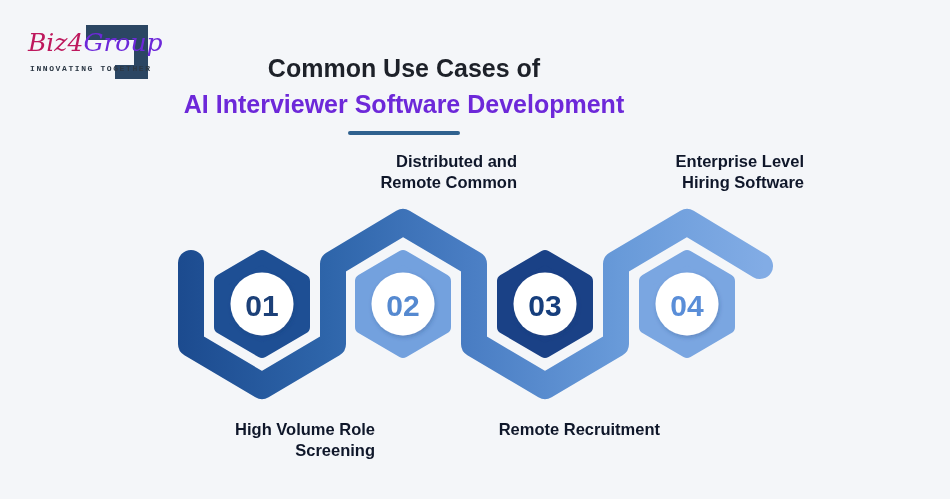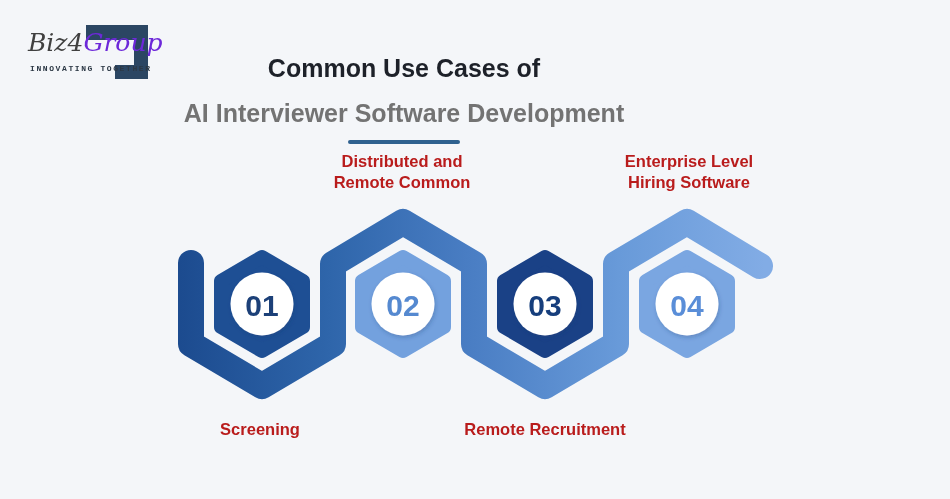--- a/index.html
+++ b/index.html
@@ -6,38 +6,38 @@
   html,body { width:950px; height:499px; }
   body { font-family:"Liberation Sans", sans-serif; background:#f4f6f9; overflow:hidden; }
   .canvas { position:relative; width:950px; height:499px; background:#f4f6f9; }
 
   
   .logo { position:absolute; left:22px; top:10px; width:150px; height:82px; }
   .logo-bracket { position:absolute; left:64px; top:15px; width:62px; height:54px; z-index:1; }
   .logo-text { position:absolute; left:6px; top:18px; z-index:2;
                font-family:"DejaVu Serif", serif; font-style:italic; font-size:25px;
                line-height:30px; white-space:nowrap; }
-  .lt-blue { color:#404040; }
+  .lt-blue { color:#be185d; }
   .lt-dark { color:#6d28d9; }
   .logo-tagline { position:absolute; left:8px; top:54px; z-index:2;
                   font-size:8px; font-weight:bold; letter-spacing:1.6px; color:#2c3845;
                   white-space:nowrap;font-family:Liberation Mono, monospace; }
 
   
   .header { position:absolute; left:0; top:54px; width:808px; text-align:center; z-index:2; }
   .title-line1 { font-size:25px; font-weight:600; color:#1d2129; line-height:28px; }
-  .title-line2 { font-size:25px; font-weight:700; color:#737373; line-height:28px; margin-top:17px; }
+  .title-line2 { font-size:25px; font-weight:700; color:#6d28d9; line-height:28px; margin-top:8px; }
   .title-divider { width:112px; height:4px; border-radius:2px; background:#2f618f; margin:13px auto 0; }
 
   
   .diagram-svg { position:absolute; left:0; top:0; width:950px; height:499px; z-index:1; }
   .step-number { font-family:"Liberation Sans", sans-serif; font-size:30px; font-weight:bold; }
 
-  .step-label { position:absolute; width:230px; text-align:center; z-index:2;
-                font-size:16.5px; font-weight:600; line-height:21px; color:#b91c1c; }
+  .step-label { position:absolute; width:230px; text-align:right; z-index:2;
+                font-size:16.5px; font-weight:600; line-height:21px; color:#0f172a; }
   .step-label span { display:block; }
   .label-above-1 { left:287px; top:151px; }
   .label-above-2 { left:574px; top:151px; }
   .label-below-1 { left:145px; top:419px; }
   .label-below-2 { left:430px; top:419px; }
 </style>
 </head>
 <body>
 
 <div class="canvas">
@@ -50,20 +50,21 @@
     <div class="logo-tagline">INNOVATING TOGETHER</div>
   </div>
 
   <div class="header">
     <div class="title-line1">Common Use Cases of</div>
     <div class="title-line2">AI Interviewer Software Development</div>
     <div class="title-divider"></div>
   </div>
 
   <div class="step-label label-below-1">
+    <span>High Volume Role</span>
     <span>Screening</span>
   </div>
   <div class="step-label label-above-1">
     <span>Distributed and</span>
     <span>Remote Common</span>
   </div>
   <div class="step-label label-below-2">
     <span>Remote Recruitment</span>
   </div>
   <div class="step-label label-above-2">

